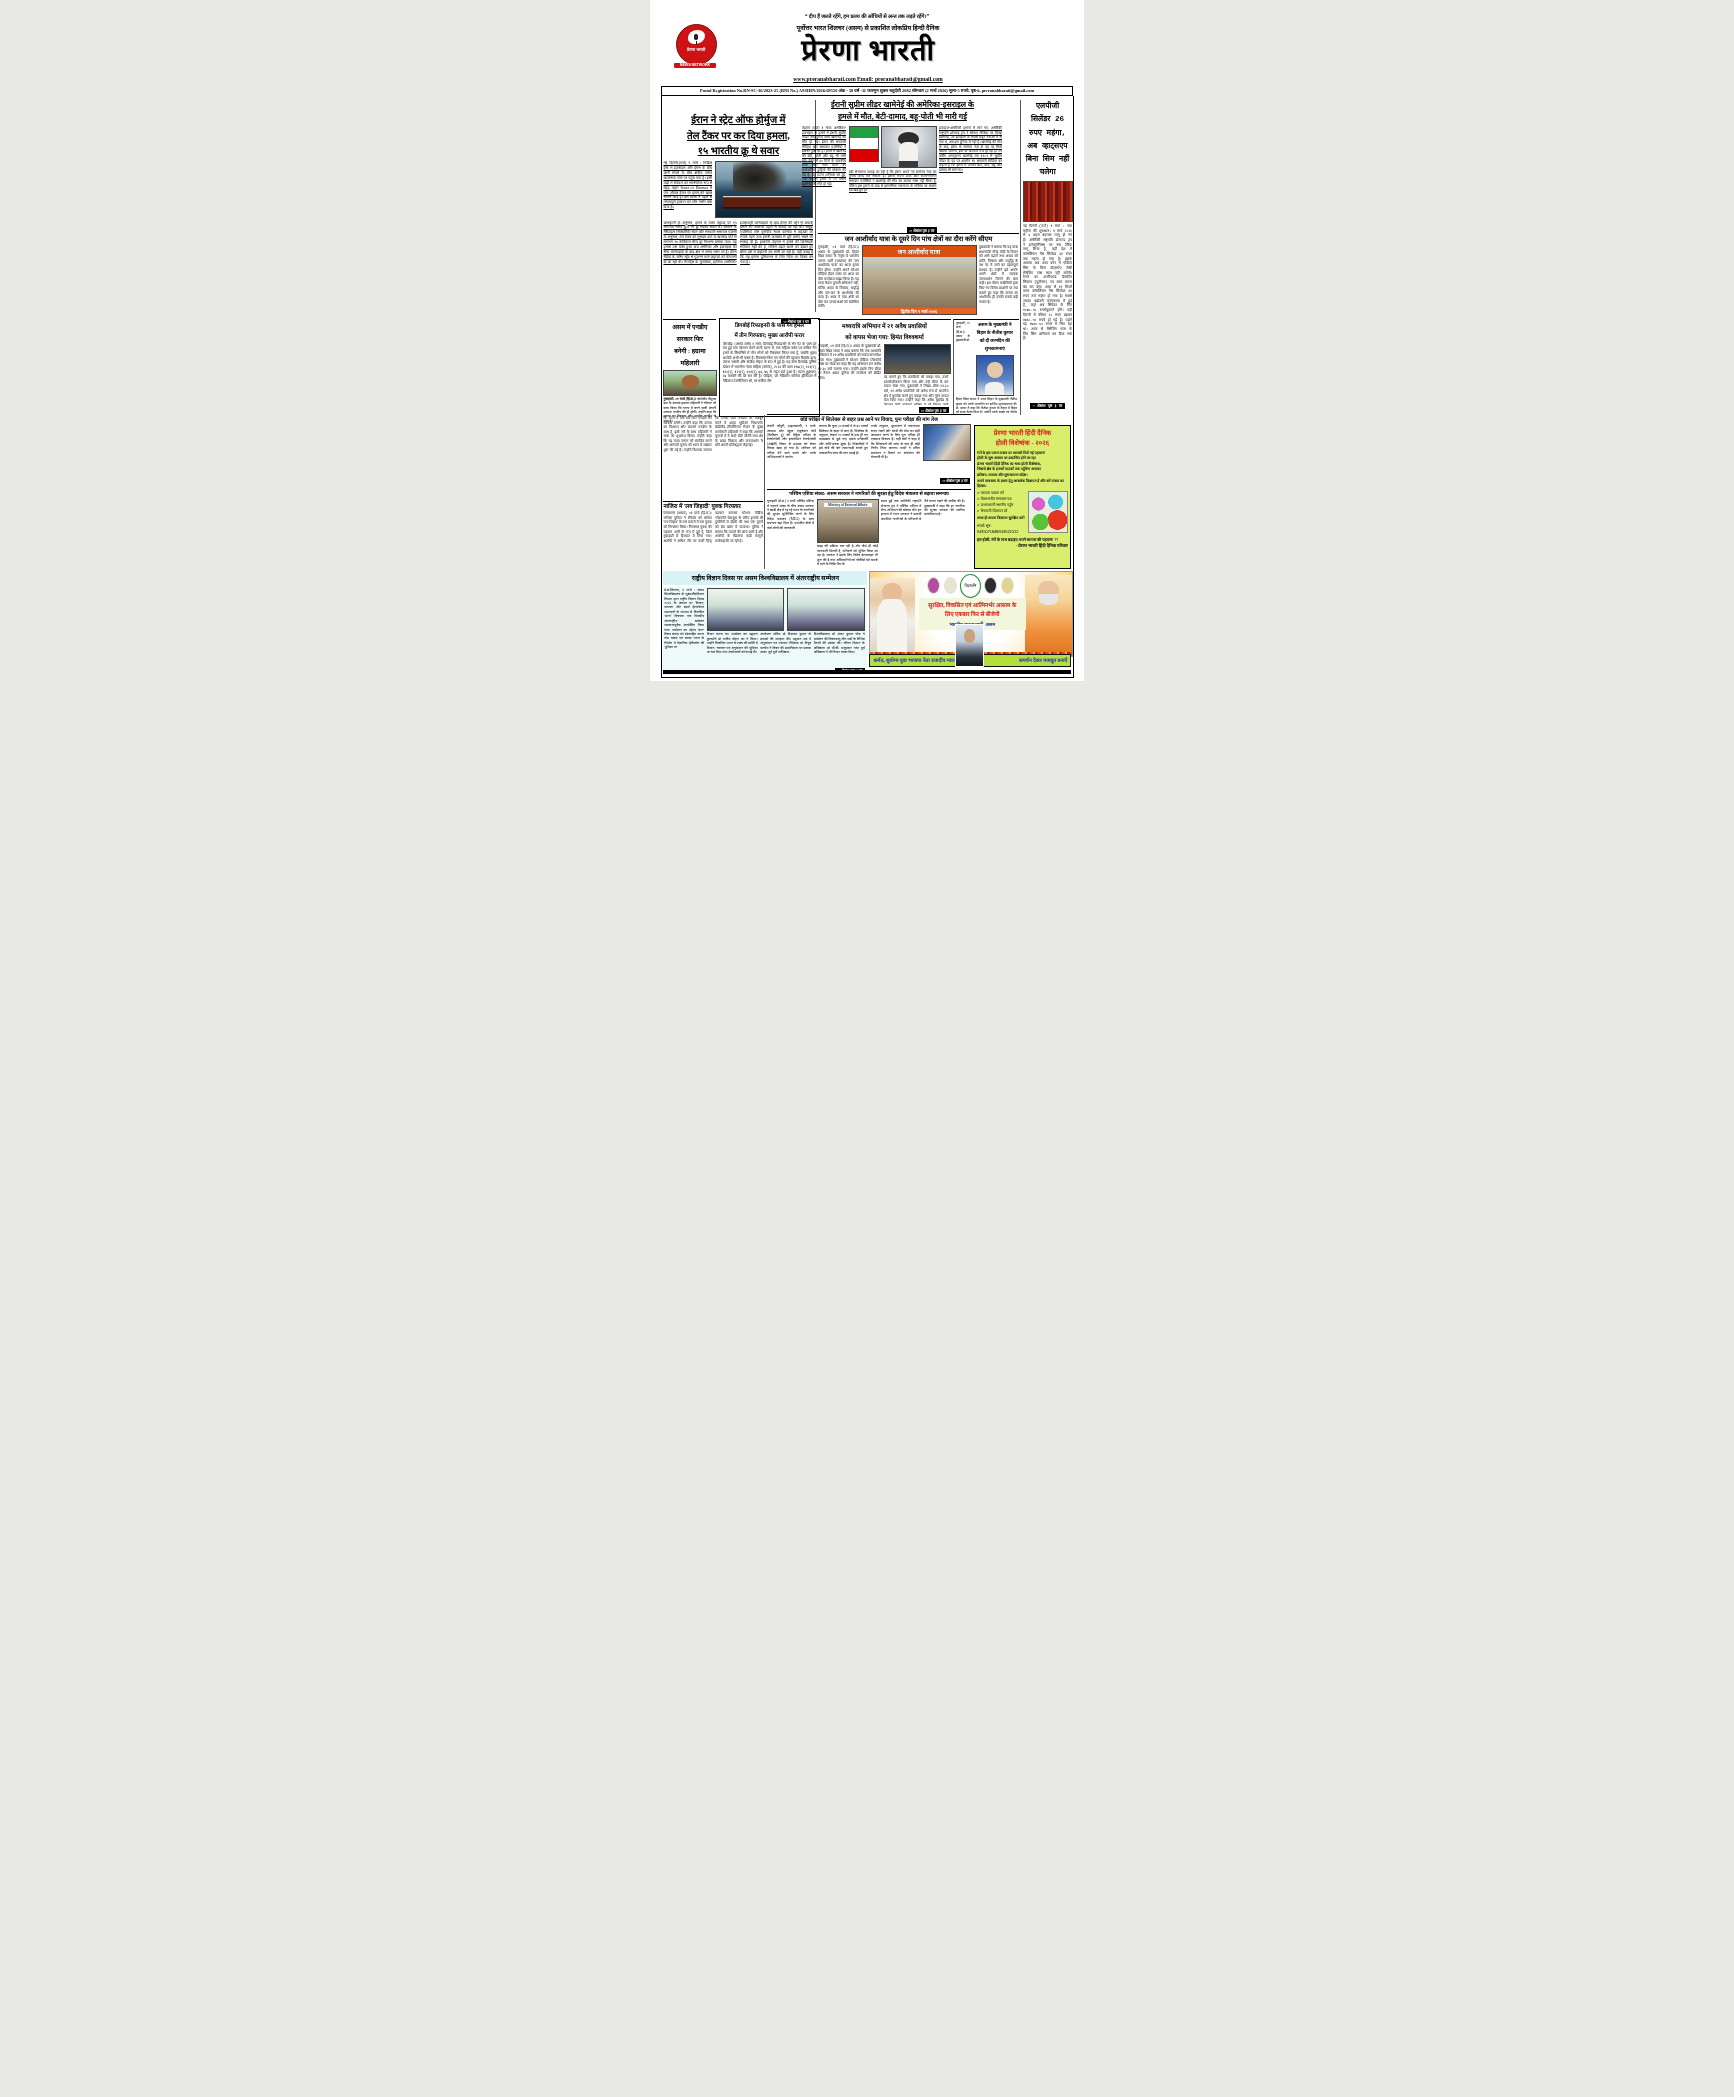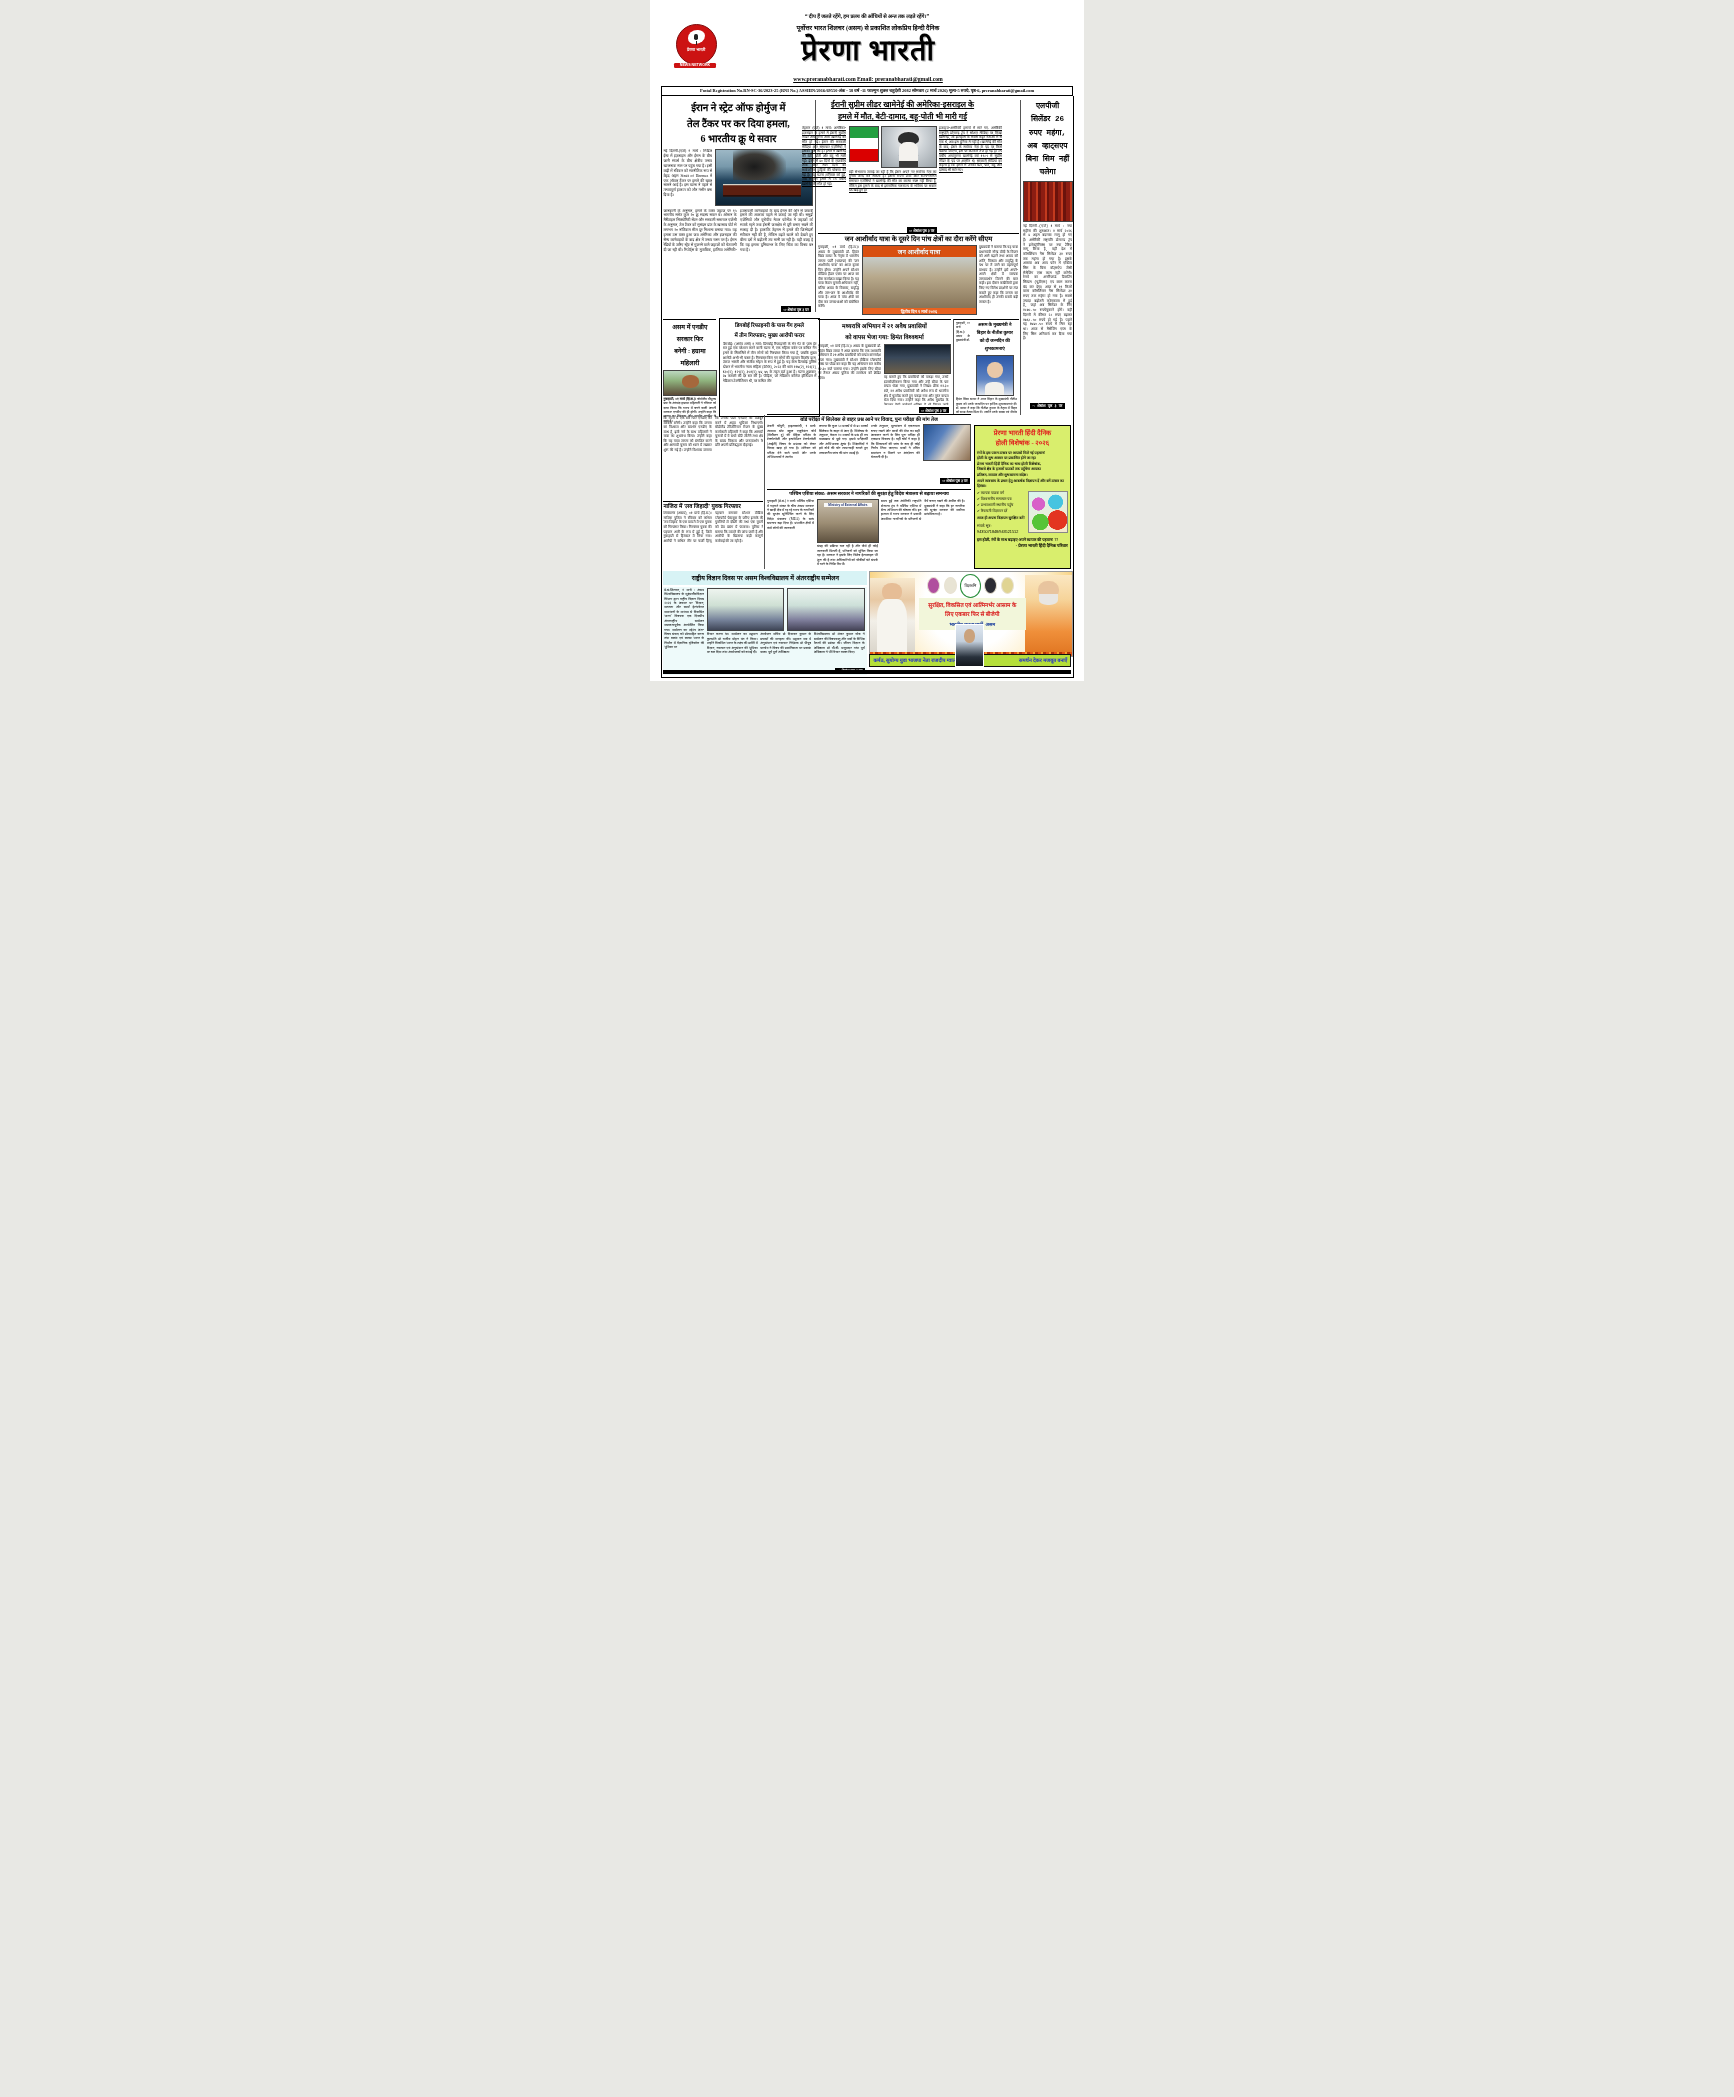--- a/index.html
+++ b/index.html
@@ -71,25 +71,25 @@
   </div>
 
   <div class="abs ctr" style="left: 71px;top:22.7px;width:294px;font-size:6.3px;font-weight:bold;">पूर्वोत्तर भारत शिलचर (असम) से प्रकाशित लोकप्रिय हिन्दी दैनिक</div>
   <div class="abs ctr" style="left:63px;top:29px;width:310px;font-size:29px;font-weight:bold;letter-spacing:0.8px;text-shadow:1.3px 1.3px 0 #bdbdbd;">प्रेरणा भारती</div>
   <div class="abs ctr" style="left:71px;top:76px;width:294px;font-size:5.7px;font-weight:bold;text-decoration:underline;">www.preranabharati.com   Email:  preranabharati@gmail.com</div>
 
   <div class="abs ctr nowrap" style="left:11px;top:86px;width:410px;height:8.4px;border:0.4px solid #000;border-bottom:1.7px solid #000;font-size:4.4px;font-weight:bold;line-height:8.4px;">Postal Registration No.RN-SC-36/2023-25    (RNI No.) ASSHIN/2016/69550    अंक - 58  वर्ष -11   फाल्गुन शुक्ल चतुर्दशी   2082   सोमवार (2 मार्च 2026)  मूल्य-5 रुपये, पृष्ठ-6,  preranabharati@gmail.com</div>
 
   <div class="abs frame" style="left:11px;top:96px;width:411px;height:581px;"></div>
 
-  <div class="abs" style="left:13.4px;top:100px;width:150px;height:213px;">
+  <div class="abs" style="left:13.4px;top:112px;width:150px;height:213px;text-decoration:underline;">
     <div class="hl ctr" style="font-size:10px;line-height:1.55;">
       <div>ईरान ने स्ट्रेट ऑफ होर्मुज में</div>
       <div>तेल टैंकर पर कर दिया हमला,</div>
-      <div>6 भारतीय क्रू थे सवार</div>
+      <div>१५ भारतीय क्रू थे सवार</div>
     </div>
     <div style="display:flex;gap:2.5px;margin-top:2.5px;">
       <div class="body-txt" style="width:49px;height:55px;">नई दिल्ली.(एजें) १ मार्च : मिडिल ईस्ट में इज़राइल और ईरान के बीच जारी संघर्ष के बीच क्षेत्रीय तनाव खतरनाक स्तर पर पहुंच गया है। इसी कड़ी में रविवार को रणनीतिक रूप से बेहद अहम Strait of Hormuz में एक ऑयल टैंकर पर हमले की खबर सामने आई है। इस घटना ने पहले से तनावपूर्ण हालात को और गंभीर बना दिया है।</div>
       <div class="photo ph-tanker" style="width:97px;height:55px;border:0.4px solid #444;"></div>
     </div>
     <div class="body-txt" style="margin-top:2.5px;height:86px;column-count:2;column-gap:3.4px;">
       <span>जानकारी के अनुसार, हमले के वक्त जहाज पर १५ भारतीय समेत कुल २० क्रू सदस्य सवार थे। ओमान के मैरीटाइम सिक्योरिटी सेंटर और सरकारी समाचार एजेंसी के अनुसार, तेल टैंकर को मूसंदम प्रांत के खासाब पोर्ट से लगभग २० नॉटिकल मील दूर निशाना बनाया गया। यह हमला उस वक्त हुआ जब अमेरिका और इजराइल की सैन्य कार्रवाइयों के बाद क्षेत्र में तनाव चरम पर है। ईरान रेडियो के जरिए स्ट्रेट से गुजरने वाले जहाजों को चेतावनी दी जा रही थी।</span>
       <span> </span>
       <span>रिपोर्ट्स के मुताबिक, हालिया अमेरिकी-इजरायली कार्रवाइयों के बाद ईरान की ओर से जवाबी हमले की आशंका पहले से जताई जा रही थी। समुद्री एजेंसियों और यूरोपीय नेवल फोर्सेज ने जहाजों को सतर्क रहने तथा ईरानी जलक्षेत्र से दूरी बनाए रखने की सलाह दी है। हालांकि तेहरान ने हमले की जिम्मेदारी स्वीकार नहीं की है, लेकिन बढ़ते खतरे को देखते हुए बीमा दरों में बढ़ोतरी तय मानी जा रही है। यही वजह है कि यह हमला दुनियाभर के लिए चिंता का विषय बन गया है।</span>
     </div>

